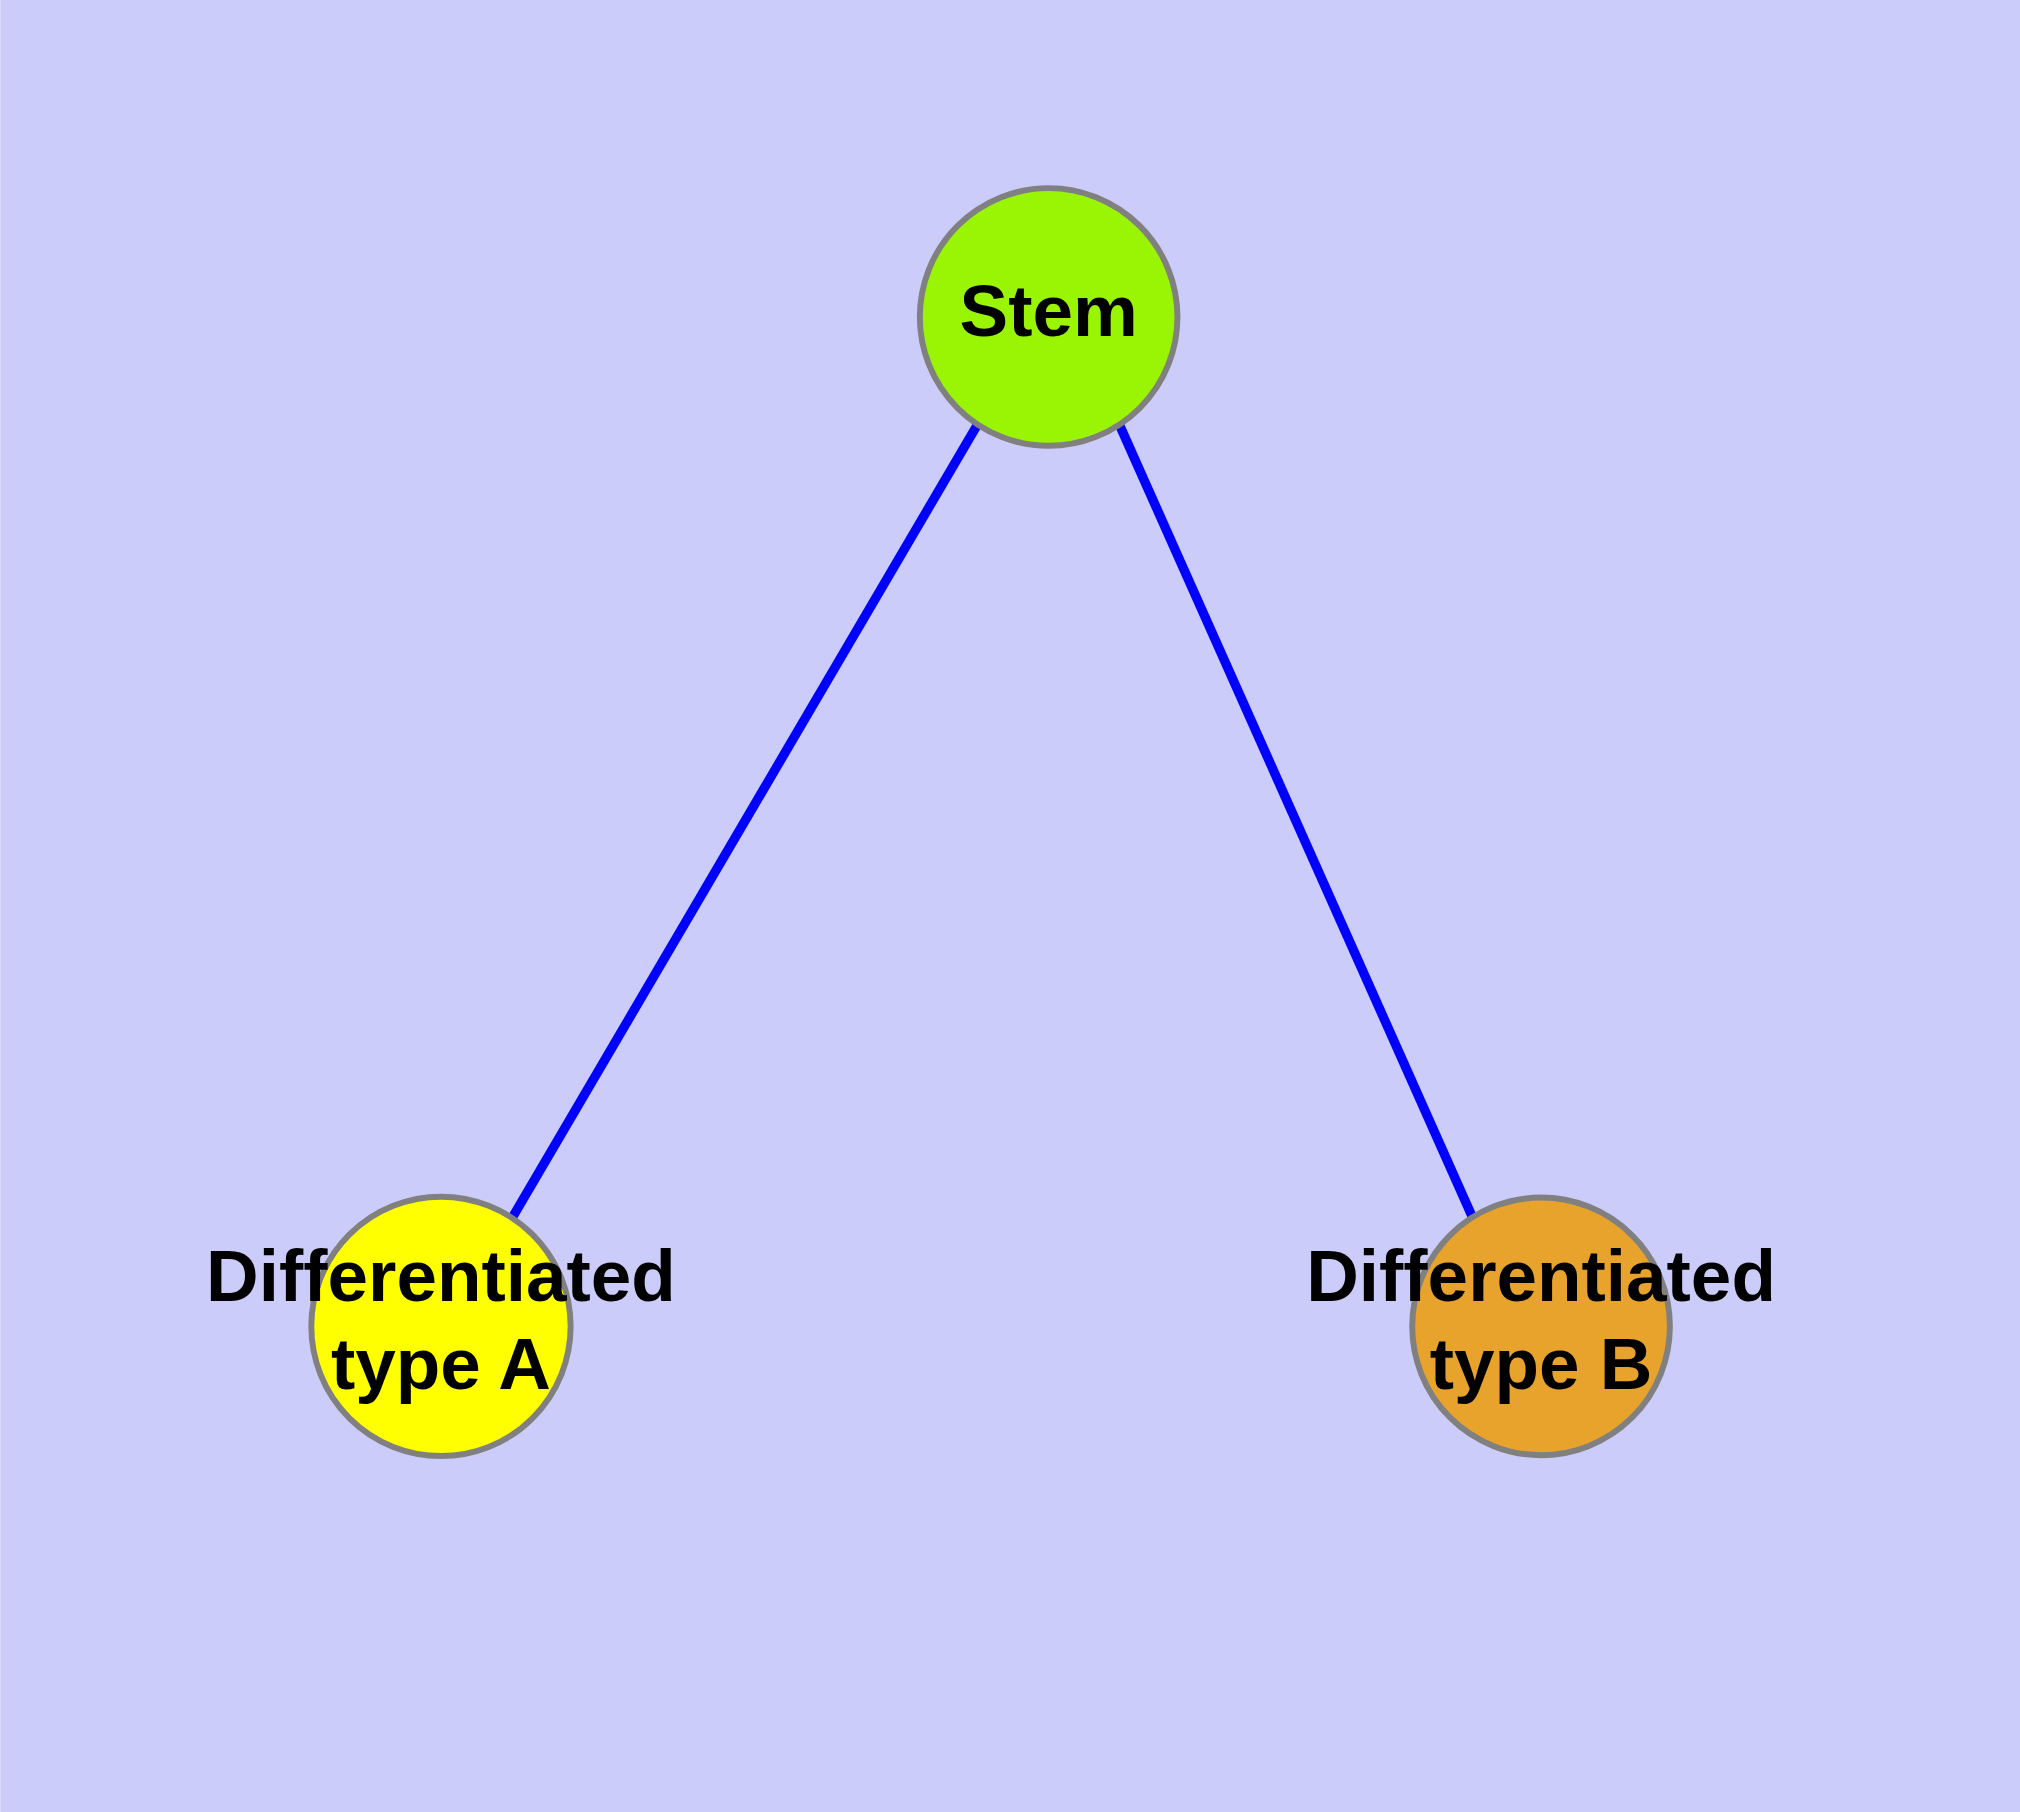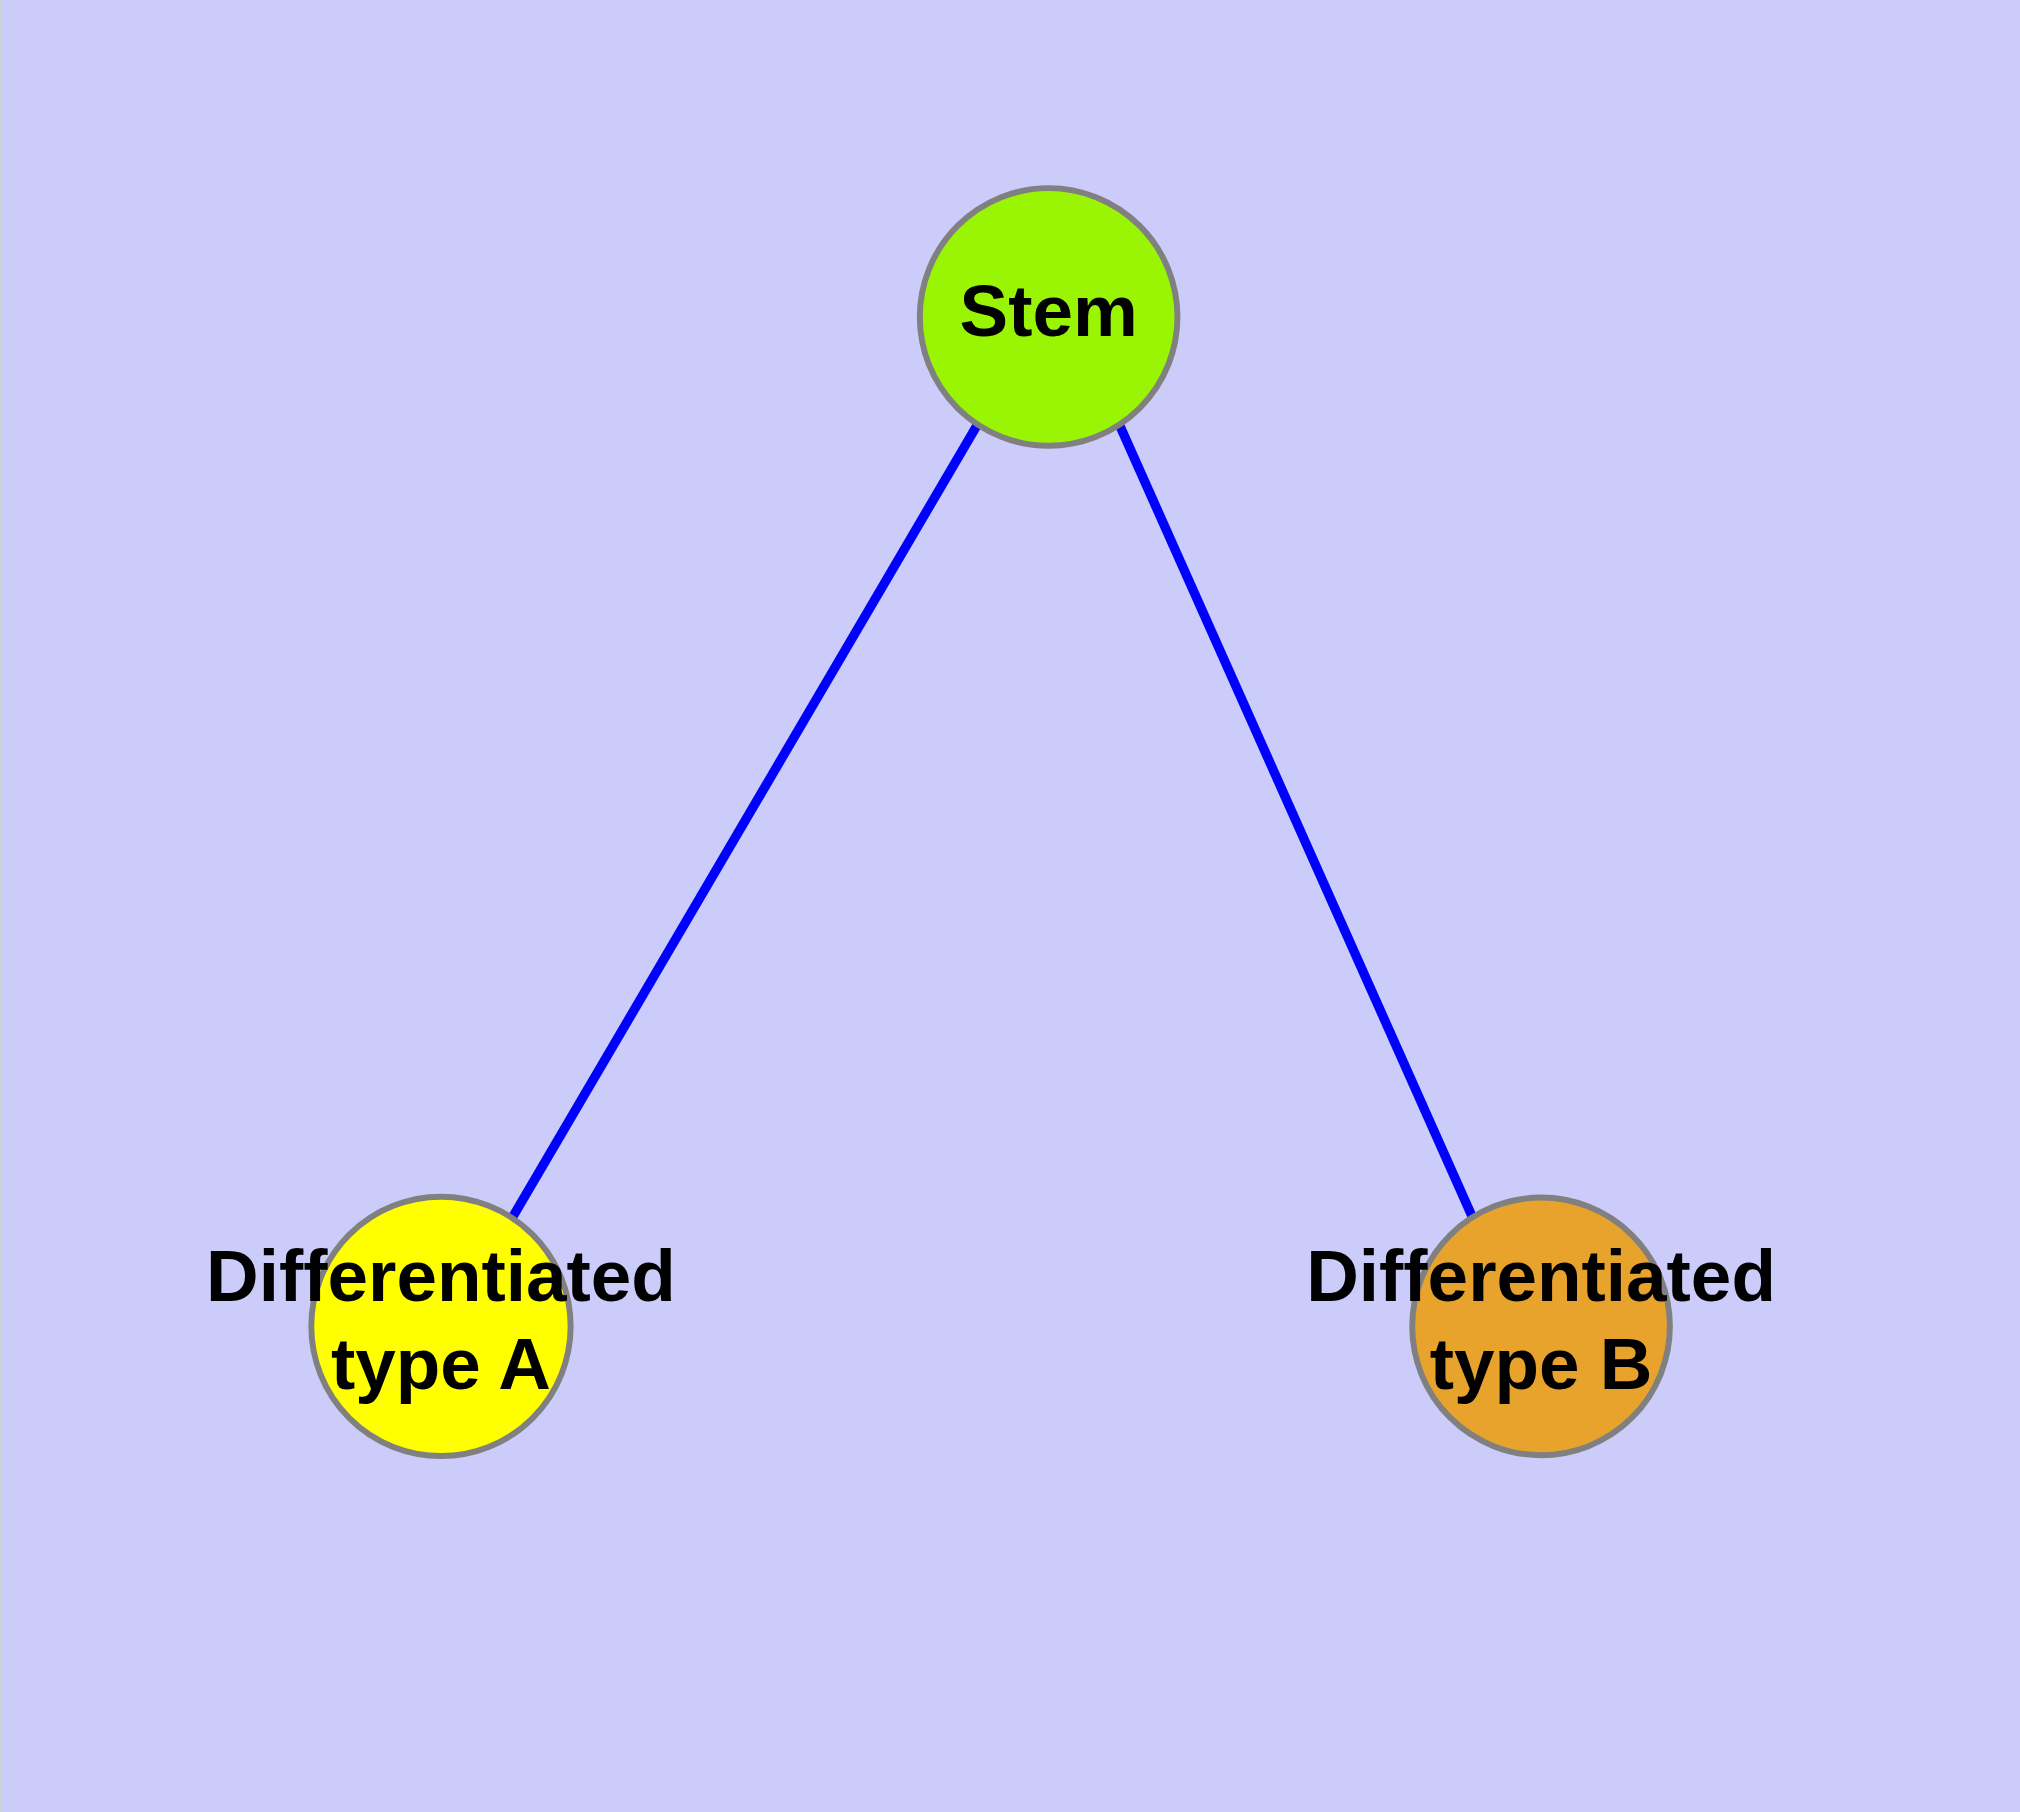--- a/index.html
+++ b/index.html
@@ -9,21 +9,21 @@
     background: #ccccfa;
   }
   body {
     font-family: "Liberation Sans", sans-serif;
   }
   #canvas {
     position: relative;
     width: 2021px;
     height: 1812px;
     overflow: hidden;
-    background: #bef264;
+    background: #ffffff;
   }
   #graph-svg {
     position: absolute;
     top: 0;
     left: 0;
     width: 2021px;
     height: 1812px;
     display: block;
   }
   .node-label {

